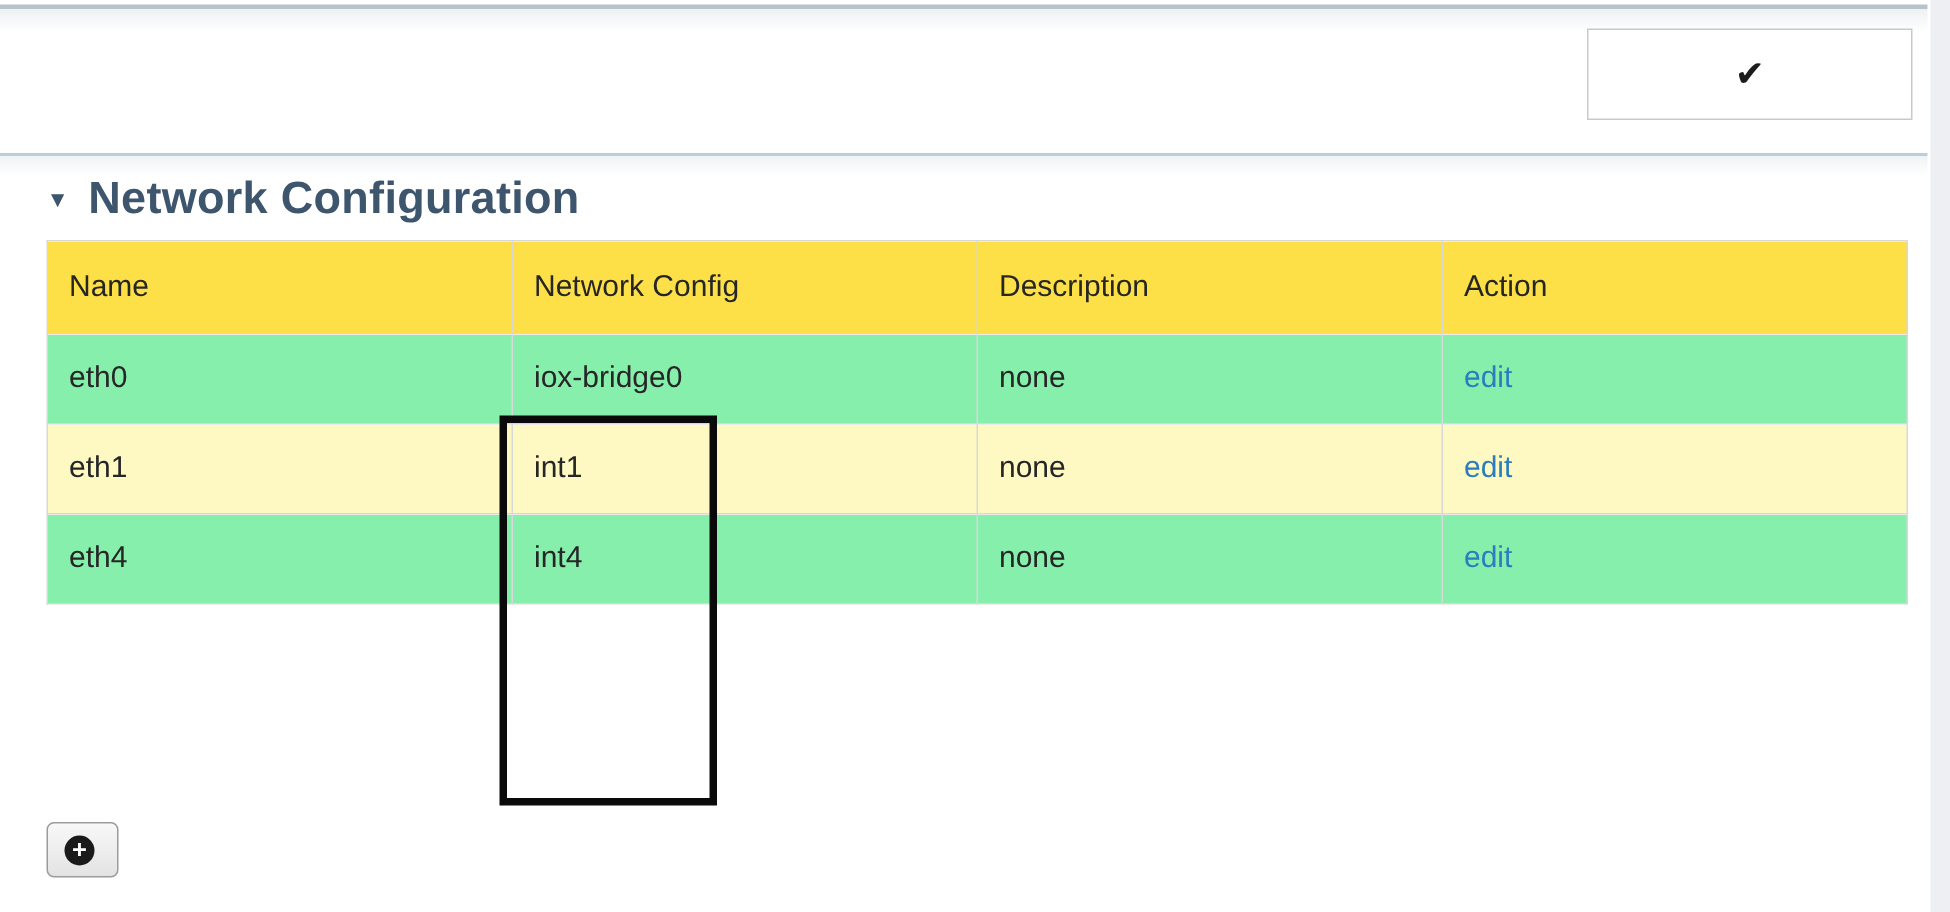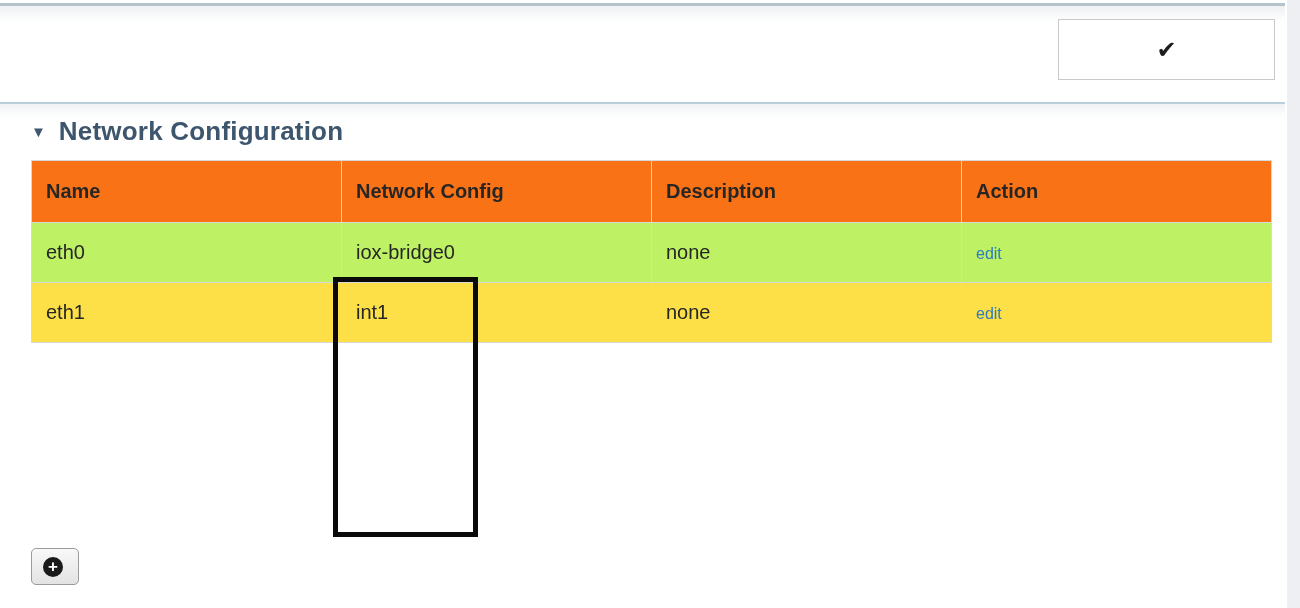--- a/index.html
+++ b/index.html
@@ -37,45 +37,45 @@
   .section-divider-fade {
     position:absolute; top:104px; left:0; width:1285px; height:14px;
     background:linear-gradient(#f0f3f5, #ffffff);
   }
   .section-heading {
     position:absolute; top:116px; left:31px;
     display:flex; align-items:center; gap:13px;
     color:#3d566e; cursor:pointer;
   }
   .section-heading .caret-icon { font-size:15px; line-height:1; color:#3d566e; }
-  .section-heading .section-title { font-size:26px; font-weight:bold; letter-spacing:0.2px; }
+  .section-heading .section-title { font-size:30px; font-weight:bold; letter-spacing:0.2px; }
 
   table.net-table {
     position:absolute; top:160px; left:31px; width:1241px;
     border-collapse:collapse;
     border:1px solid #cccccc;
     table-layout:fixed;
   }
   .net-table th, .net-table td {
     border:1px solid #d8d8d8;
     text-align:left;
     padding-left:14px;
     font-size:20px;
     color:#262626;
     overflow:hidden;
   }
   .net-table th {
     height:62px;
-    font-weight:bold;
-    background:#f97316;
+    font-weight:normal;
+    background:#fde047;
   }
-  .net-table td { height:60px; background:#fde047; }
-  .net-table tr.alt td { background:#bef264; }
+  .net-table td { height:60px; background:#fef9c3; }
+  .net-table tr.alt td { background:#86efac; }
   .net-table a.edit-link {
-    color:#2b7dbf; text-decoration:none; font-size:16px; cursor:pointer;text-align:center;
+    color:#2b7dbf; text-decoration:none; font-size:20px; cursor:pointer;text-align:center;
   }
   .annotation-rect {
     position:absolute; left:333px; top:277px; width:145px; height:260px;
     border:5px solid #0a0a0a;
     background:transparent;
     pointer-events:none;
   }
   .add-btn {
     position:absolute; left:31px; top:548px; height:37px;
     padding:0 15px 0 11px;
@@ -131,20 +131,26 @@
       <td>iox-bridge0</td>
       <td>none</td>
       <td><a class="edit-link">edit</a></td>
     </tr>
     <tr>
       <td>eth1</td>
       <td>int1</td>
       <td>none</td>
       <td><a class="edit-link">edit</a></td>
     </tr>
+    <tr class="alt">
+      <td>eth4</td>
+      <td>int4</td>
+      <td>none</td>
+      <td><a class="edit-link">edit</a></td>
+    </tr>
   </tbody>
 </table>
 
 <div class="annotation-rect"></div>
 
 <button class="add-btn">
   <span class="plus-icon">+</span>
 </button>
 
 <div class="right-strip"></div>

